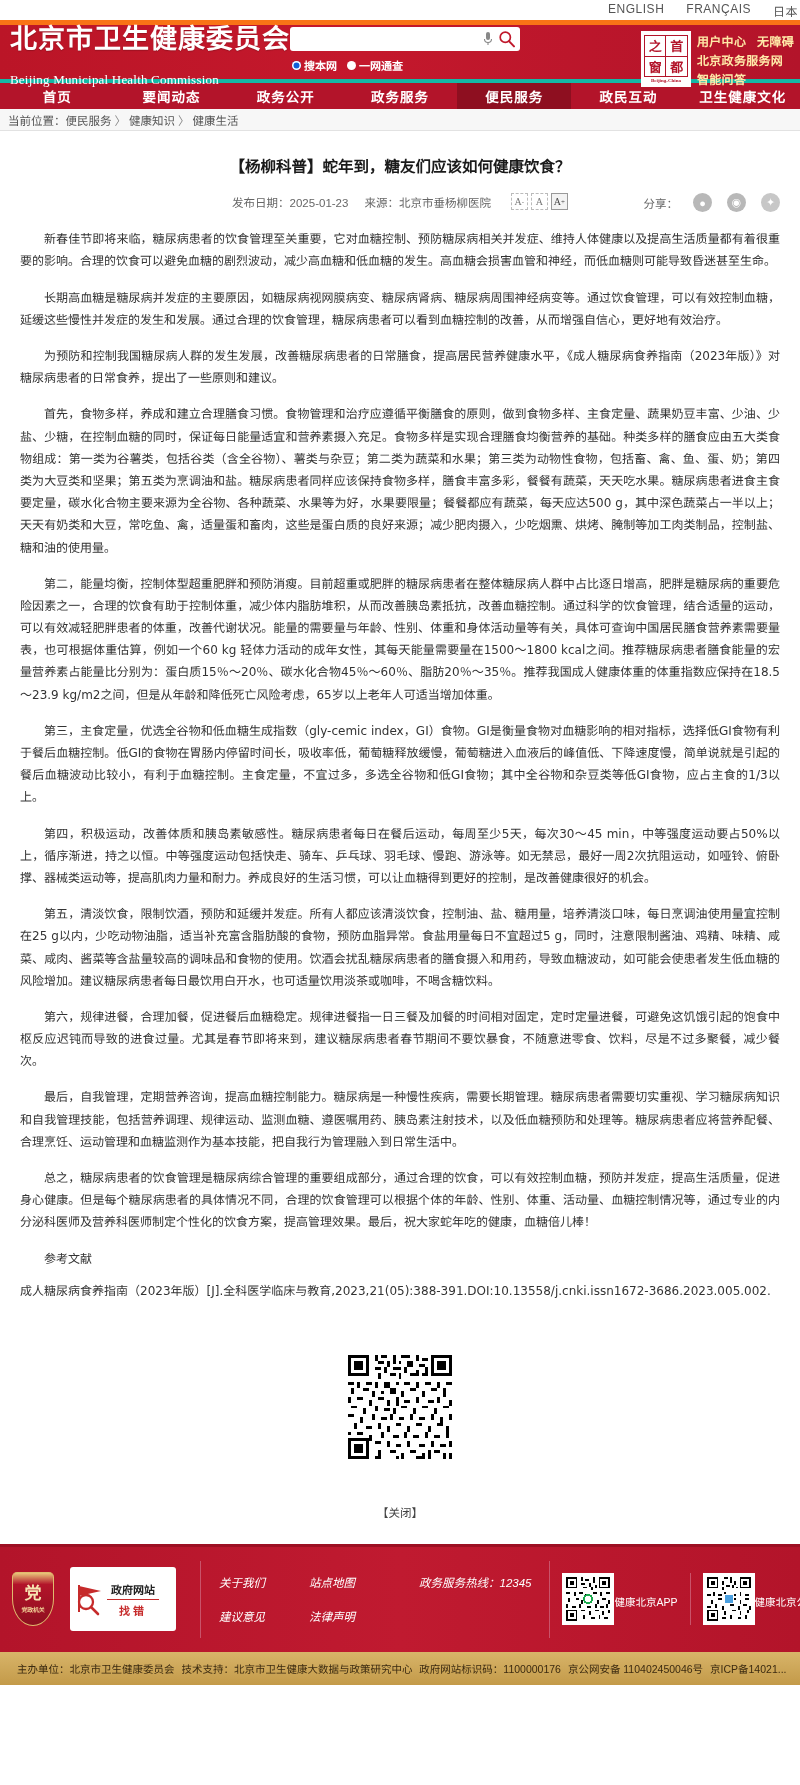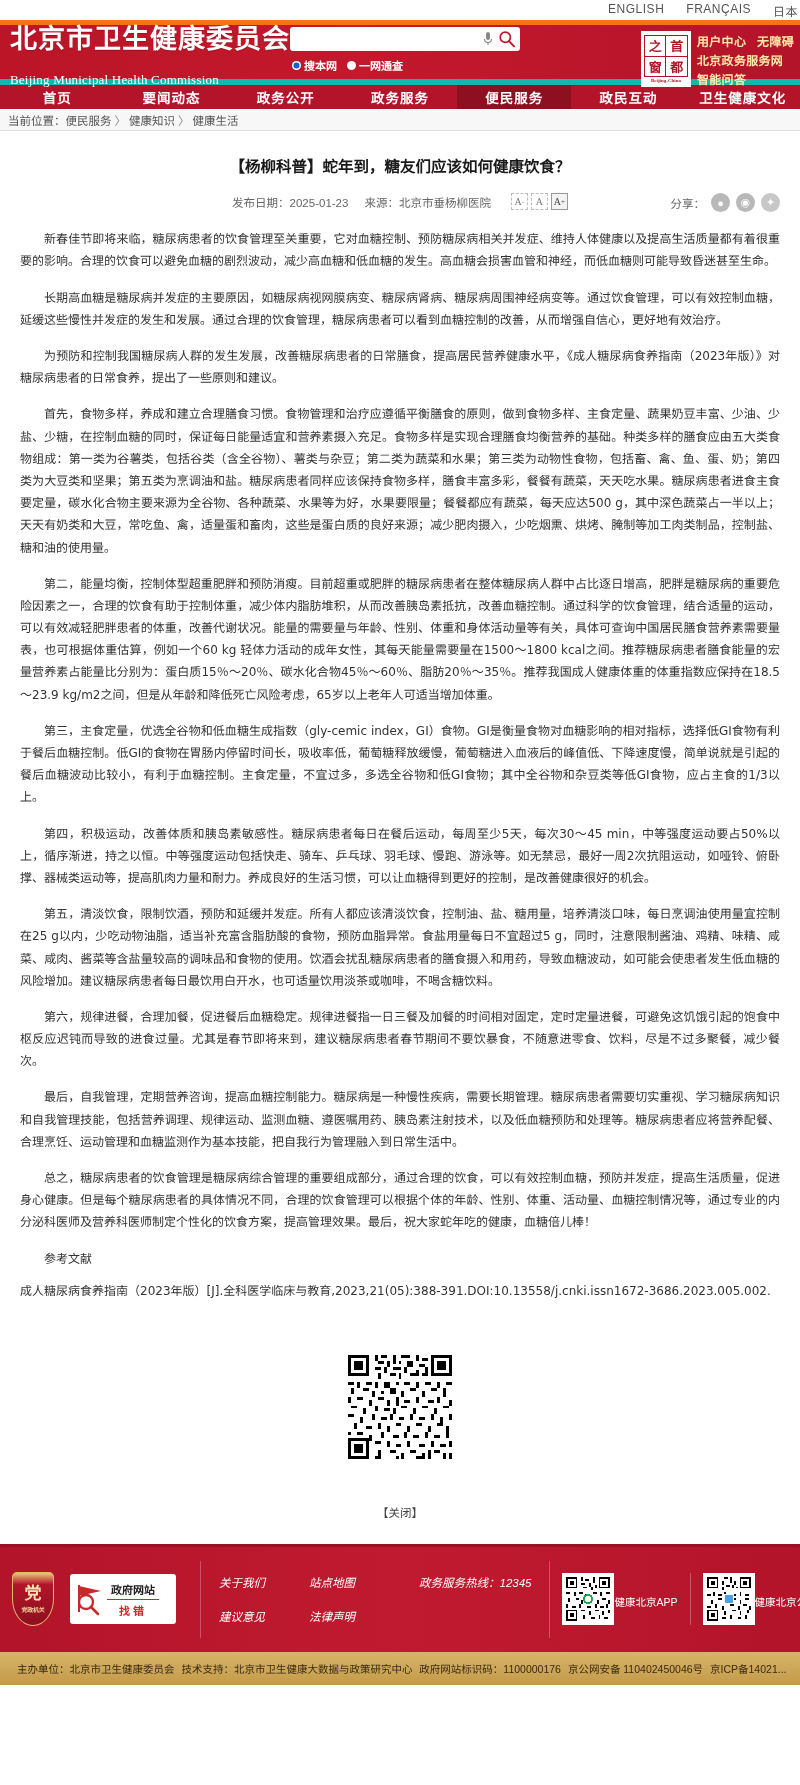--- a/index.html
+++ b/index.html
@@ -110,21 +110,21 @@
   }
   .seal-en { font-size: 5px; color: #b3142a; font-weight: bold; margin-top: 1px; font-family: "Liberation Serif", serif;}
   .gov-links { display: flex; flex-direction: column; gap: 2px; color: #ffe9a8; }
   .gov-links .row { font-size: 12px; font-weight: bold; white-space: nowrap; letter-spacing: .3px; }
   .gov-links .row span { cursor: pointer; }
 
   
   .nav {
     height: 30px;
     background: #b3142a;
-    border-top: 6px solid #14b8a6;
+    border-top: 4px solid #14b8a6;
     display: flex;
     align-items: stretch;
     font-size: 13.5px;
     text-align: center;
   }
   .nav-item {
     flex: 1;
     color: #fff;
     display: flex; align-items: center; justify-content: center;
     font-weight: bold;
@@ -177,21 +177,21 @@
     color: #777;
     font-size: 10px;
     display: flex; align-items: center; justify-content: center;
     background: #fff;
     font-family: "Liberation Serif", serif;
   }
   .fsbtn.solid { border: 1px solid #999; background: #f3f3f3; color: #444; }
   .fsbtn sup { font-size: 7px; }
   .share {
     position: absolute; right: 0; top: 0;
-    display: flex; align-items: center; gap: 6px;
+    display: flex; align-items: center; gap: 15px;
     font-size: 11.5px; color: #666; justify-content: center;
   }
   .share-icon {
     width: 19px; height: 19px; border-radius: 50%;
     background: #b8b8b8;
     display: flex; align-items: center; justify-content: center;
     color: #fff; font-size: 11px;
   }
   .share-icon.star { background: #c7c7c7; }
 
@@ -237,21 +237,21 @@
     border: 1.5px solid #e0bb6e;
     display: flex; flex-direction: column;
     align-items: center; justify-content: center;
     color: #f3d79a; font-size: 6px; font-weight: bold;
     margin-right: 16px; flex: 0 0 auto;
   }
   .badge-shield .glyph { font-size: 17px; color: #f6e3b0; line-height: 1; }
   .badge-shield .cap { margin-top: 3px; letter-spacing: -.3px; }
 
   .gov-err {
-    width: 106px; height: 50px;
+    width: 106px; height: 64px;
     background: #fff; border-radius: 3px;
     display: flex; align-items: center;
     padding: 3px 5px;
     margin-right: 24px; flex: 0 0 auto;
   }
   .gov-err .mag { width: 30px; height: 34px; flex: 0 0 auto; }
   .gov-err .txt { display: flex; flex-direction: column; align-items: center; margin-left: 2px; }
   .gov-err .t1 { font-size: 11px; font-weight: bold; color: #222; white-space: nowrap;}
   .gov-err .line { width: 52px; height: 1px; background: #c62b2b; margin: 2px 0; }
   .gov-err .t2 { font-size: 11px; font-weight: bold; color: #c62b2b; letter-spacing: 3px; }

